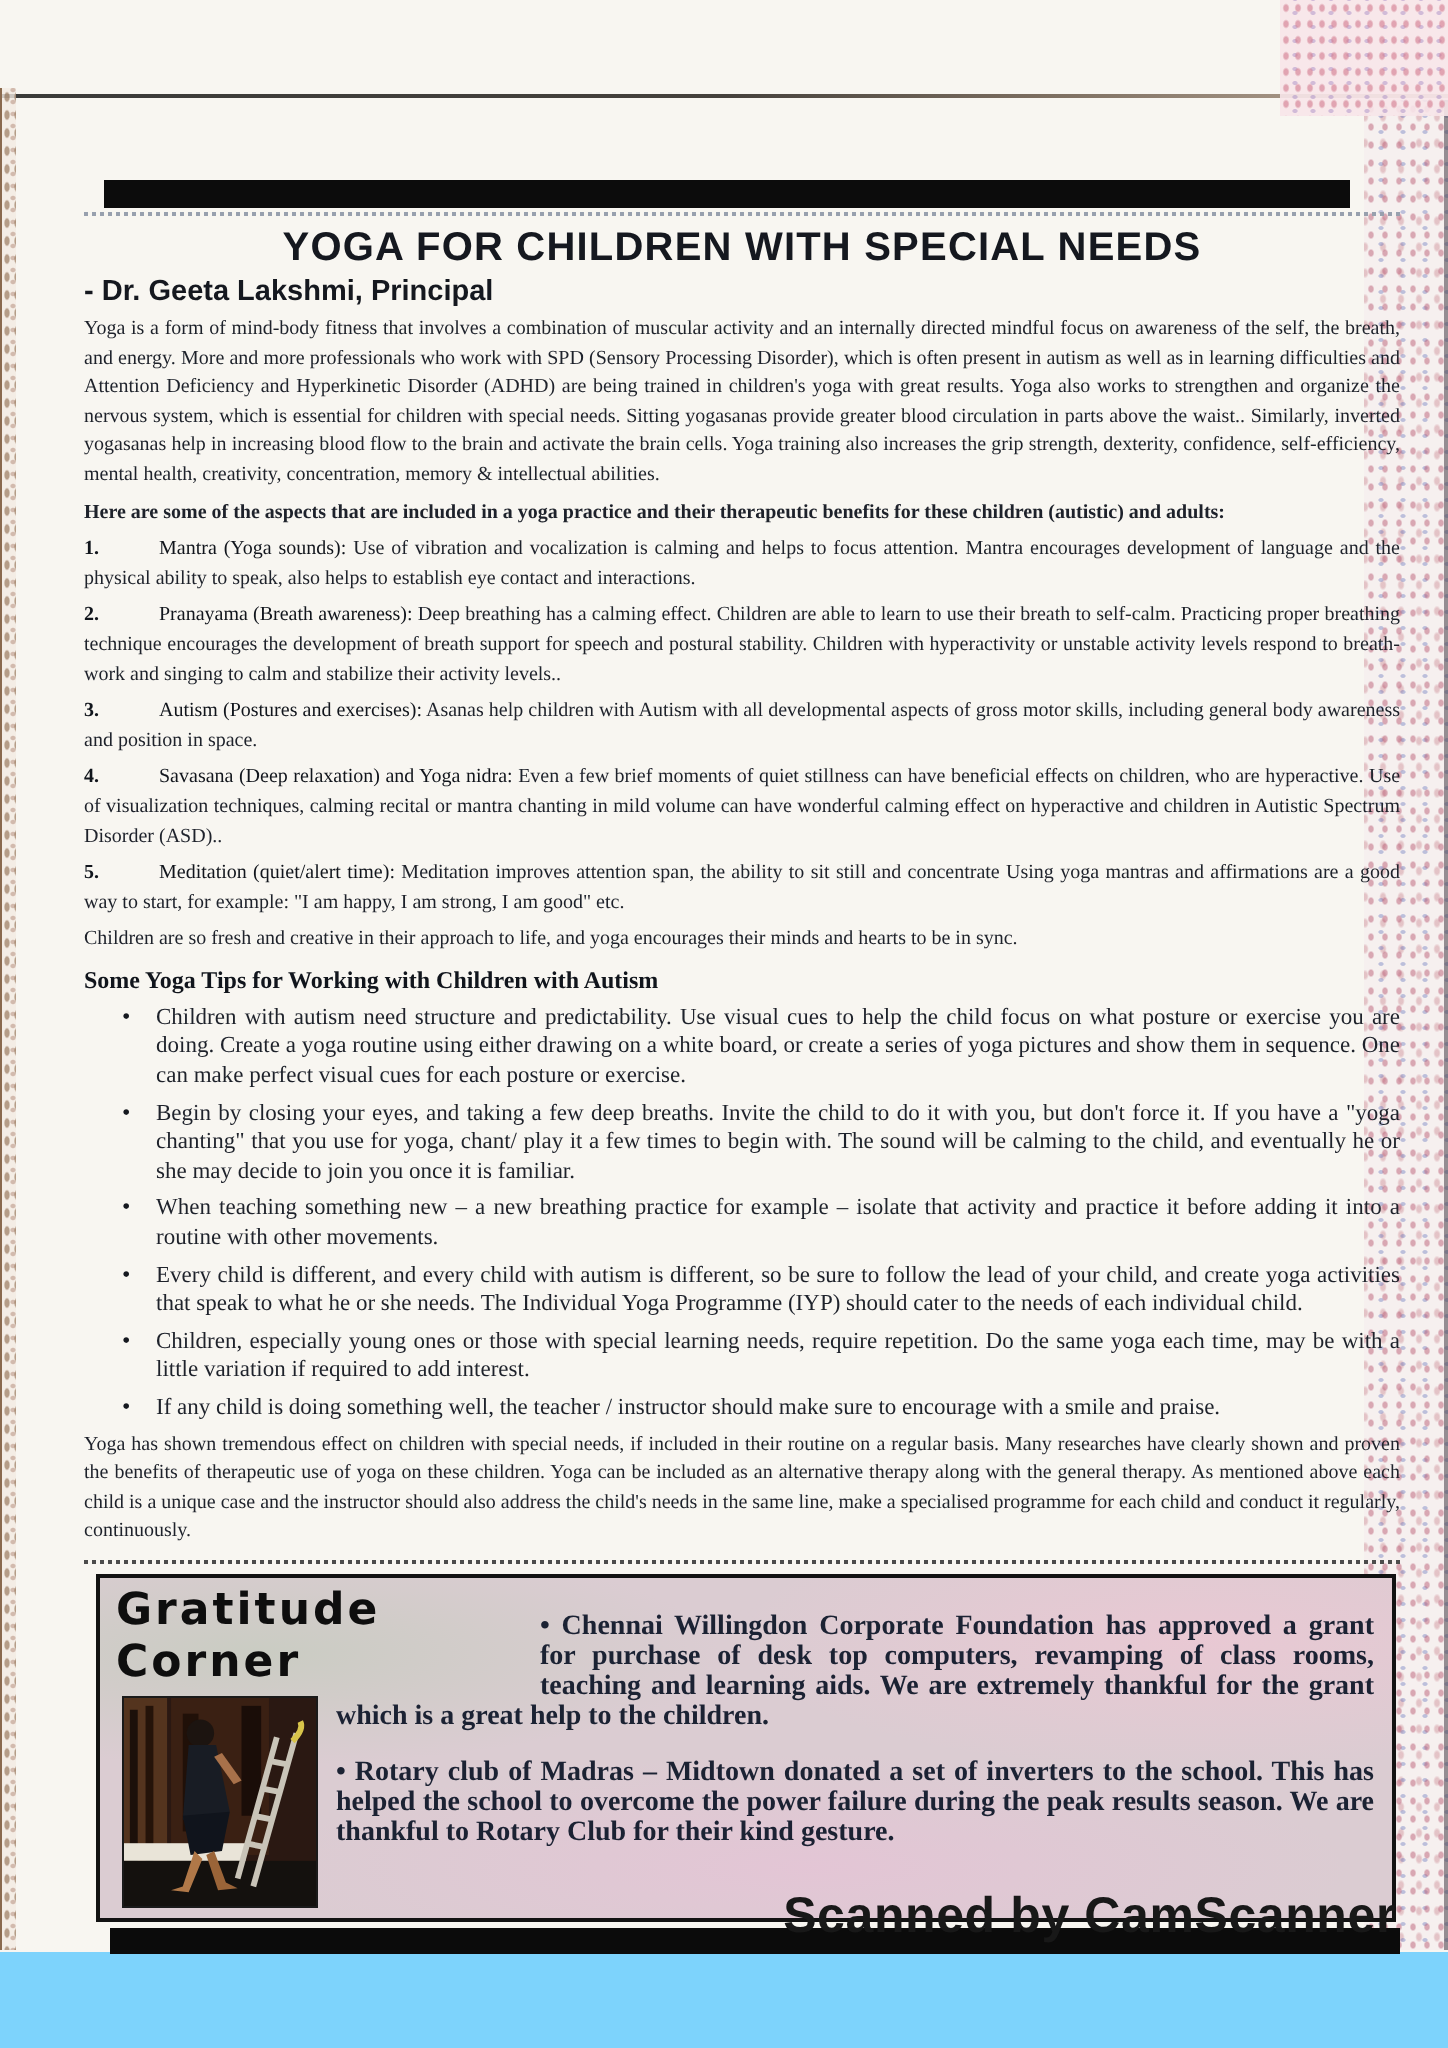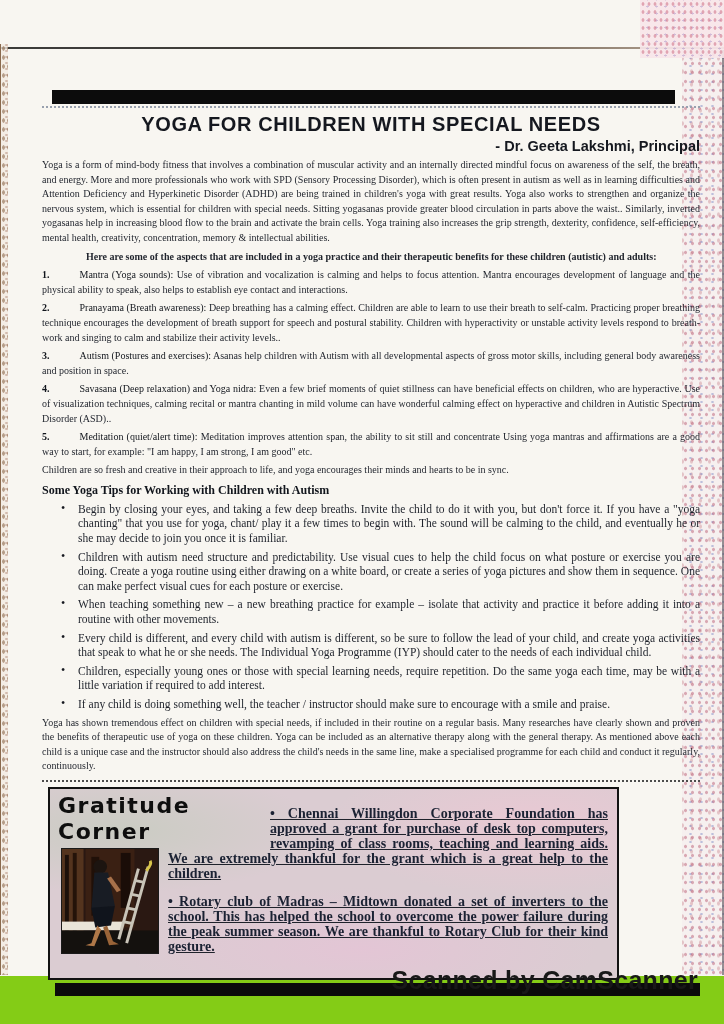--- a/index.html
+++ b/index.html
@@ -1,19 +1,19 @@
 <!DOCTYPE html>
 <html><head>
 <meta charset="utf-8">
 <style>
   * { margin:0; padding:0; box-sizing:border-box; }
   html,body { background:#ffffff; }
   .page {
     position:relative; width:724px; height:1024px; overflow:hidden;
-    background:#84cc16; font-family:"Liberation Serif", serif;
+    background:#7dd3fc; font-family:"Liberation Serif", serif;
   }
   .paper {
     position:absolute; top:0; left:0; width:724px; height:976px;
     background:#f8f6f1;
   }
   .scan-top-edge {
     position:absolute; top:47px; left:0; width:724px; height:2px;
     background:linear-gradient(to right,#3b3b39 0%,#45413c 50%,#7c6e60 72%,#bba998 100%);
   }
   .noise-left {
@@ -55,73 +55,72 @@
   }
   .rule-dots {
     margin-top:2px; border-top:2px dotted #98a0ae; width:100%; height:0;
   }
   .title {
     margin-top:5px; text-align:center;
     font-family:"Liberation Sans", sans-serif; font-weight:bold;
     font-size:20px; letter-spacing:.6px; color:#15181f;
   }
   .byline {
-    margin-top:2px; text-align:right;
+    margin-top:2px; text-align:left;
     font-family:"Liberation Sans", sans-serif; font-weight:bold;
     font-size:14.5px; color:#15181f;
   }
   p.body, .aspect, .lead, .sync { 
     font-size:10px; line-height:14.6px; text-align:justify; margin-top:4px;
   }
-  .lead { font-weight:600;margin-left:44px; }
+  .lead { font-weight:600; }
   .aspect .num { font-weight:bold; margin-right:7px; color:#11151c; }
   .aspect .term { font-weight:normal; color:#11151c;margin-left:23px; }
   .tips-heading {
     margin-top:5px; font-weight:bold; font-size:12px; color:#11151c;
   }
   ul.tips { list-style:none; margin-top:2px; }
   ul.tips li {
     position:relative; padding-left:36px; margin-top:4px;
     font-size:11.5px; line-height:14.6px; text-align:justify;
   }
   ul.tips li::before {
     content:"•"; position:absolute; left:19px; top:-1px; font-size:12px; color:#15181f;
   }
   .separator {
     margin-top:6px; border-top:2.5px dotted #4c4c4c; width:100%; height:0;
   }
   .gratitude {
-    margin-top:5px; margin-left:6px; width:571px; min-height:140px;
-    border:2.5px solid #121212; padding:4px 9px 24px 8px;
+    margin-top:5px; margin-left:6px; width:650px; min-height:140px;
+    border:2.5px solid #121212; padding:4px 9px 5px 8px;
     background:
       radial-gradient(ellipse 60% 55% at 12% 22%, rgba(188,204,182,.55), transparent 60%),
       radial-gradient(ellipse 55% 60% at 85% 18%, rgba(242,198,212,.6), transparent 65%),
       radial-gradient(ellipse 70% 55% at 55% 85%, rgba(234,192,216,.55), transparent 60%),
       #dbccd2;
     overflow:hidden;
-    text-decoration:underline;
   }
   .g-title {
     float:left; width:212px;
     font-family:"DejaVu Sans", sans-serif; font-weight:bold;
     font-size:22px; line-height:26px; letter-spacing:1.5px; color:#0e0e0e;
   }
   .g-photo {
     float:left; clear:left; width:98px; height:106px;
     margin:3px 9px 0 3px; border:1px solid #1a1a1a; display:block;
   }
   .gratitude p {
     font-size:14px; line-height:15px; font-weight:bold;
     color:#1b2233; text-align:justify; margin-top:13px;
   }
   .bottom-rule {
     margin:3px 0 0 13px; width:645px; height:13px; background:#0b0b0b;
   }
   .watermark {
-    position:absolute; top:966px; right:26px;
+    position:absolute; top:944px; right:26px;
     font-family:"Liberation Sans", sans-serif; font-weight:bold;
     font-size:25px; letter-spacing:.3px; color:#181818;
   }
 </style>
 </head>
 <body>
 
 <div class="page">
   <div class="paper"></div>
   <div class="scan-top-edge"></div>
@@ -142,22 +141,22 @@
     <p class="aspect"><span class="num">1.</span><span class="term">Mantra (Yoga sounds):</span> <span>Use of vibration and vocalization is calming and helps to focus attention. Mantra encourages development of language and the physical ability to speak, also helps to establish eye contact and interactions.</span></p>
     <p class="aspect"><span class="num">2.</span><span class="term">Pranayama (Breath awareness):</span> <span>Deep breathing has a calming effect. Children are able to learn to use their breath to self-calm. Practicing proper breathing technique encourages the development of breath support for speech and postural stability. Children with hyperactivity or unstable activity levels respond to breath-work and singing to calm and stabilize their activity levels..</span></p>
     <p class="aspect"><span class="num">3.</span><span class="term">Autism (Postures and exercises):</span> <span>Asanas help children with Autism with all developmental aspects of gross motor skills, including general body awareness and position in space.</span></p>
     <p class="aspect"><span class="num">4.</span><span class="term">Savasana (Deep relaxation) and Yoga nidra:</span> <span>Even a few brief moments of quiet stillness can have beneficial effects on children, who are hyperactive. Use of visualization techniques, calming recital or mantra chanting in mild volume can have wonderful calming effect on hyperactive and children in Autistic Spectrum Disorder (ASD)..</span></p>
     <p class="aspect"><span class="num">5.</span><span class="term">Meditation (quiet/alert time):</span> <span>Meditation improves attention span, the ability to sit still and concentrate Using yoga mantras and affirmations are a good way to start, for example: "I am happy, I am strong, I am good" etc.</span></p>
 
     <p class="sync">Children are so fresh and creative in their approach to life, and yoga encourages their minds and hearts to be in sync.</p>
     <h2 class="tips-heading">Some Yoga Tips for Working with Children with Autism</h2>
 
     <ul class="tips">
+      <li>Children with autism need structure and predictability. Use visual cues to help the child focus on what posture or exercise you are doing. Create a yoga routine using either drawing on a white board, or create a series of yoga pictures and show them in sequence. One can make perfect visual cues for each posture or exercise.</li>
       <li>Begin by closing your eyes, and taking a few deep breaths. Invite the child to do it with you, but don't force it. If you have a "yoga chanting" that you use for yoga, chant/ play it a few times to begin with. The sound will be calming to the child, and eventually he or she may decide to join you once it is familiar.</li>
-      <li>Children with autism need structure and predictability. Use visual cues to help the child focus on what posture or exercise you are doing. Create a yoga routine using either drawing on a white board, or create a series of yoga pictures and show them in sequence. One can make perfect visual cues for each posture or exercise.</li>
       <li>When teaching something new – a new breathing practice for example – isolate that activity and practice it before adding it into a routine with other movements.</li>
       <li>Every child is different, and every child with autism is different, so be sure to follow the lead of your child, and create yoga activities that speak to what he or she needs. The Individual Yoga Programme (IYP) should cater to the needs of each individual child.</li>
       <li>Children, especially young ones or those with special learning needs, require repetition. Do the same yoga each time, may be with a little variation if required to add interest.</li>
       <li>If any child is doing something well, the teacher / instructor should make sure to encourage with a smile and praise.</li>
     </ul>
 
     <p class="body">Yoga has shown tremendous effect on children with special needs, if included in their routine on a regular basis. Many researches have clearly shown and proven the benefits of therapeutic use of yoga on these children. Yoga can be included as an alternative therapy along with the general therapy. As mentioned above each child is a unique case and the instructor should also address the child's needs in the same line, make a specialised programme for each child and conduct it regularly, continuously.</p>
 
     <div class="separator"></div>
 
@@ -183,20 +182,20 @@
         </g>
         <path d="M86 22 q6 -6 4 -10" stroke="#d8c44a" stroke-width="3" fill="none"></path>
         <circle cx="39" cy="18" r="7" fill="#1c1410"></circle>
         <path d="M33 24 L47 24 L54 58 L30 62 Z" fill="#181c24"></path>
         <path d="M30 60 L54 58 L50 78 L34 80 Z" fill="#10141c"></path>
         <path d="M36 78 L30 96 L24 98 L33 99 L40 82 Z" fill="#b07848"></path>
         <path d="M46 78 L52 94 L58 97 L48 98 L42 80 Z" fill="#9a6438"></path>
         <path d="M46 30 L56 44 L60 42 L50 28 Z" fill="#a8714a"></path>
       </svg>
       <p>• Chennai Willingdon Corporate Foundation has approved a grant for purchase of desk top computers, revamping of class rooms, teaching and learning aids. We are extremely thankful for the grant which is a great help to the children.</p>
-      <p>• Rotary club of Madras – Midtown donated a set of inverters to the school. This has helped the school to overcome the power failure during the peak summer season. We are thankful to Rotary Club for their kind gesture.</p>
+      <p>• Rotary club of Madras – Midtown donated a set of inverters to the school. This has helped the school to overcome the power failure during the peak results season. We are thankful to Rotary Club for their kind gesture.</p>
     </div>
 
     <div class="bottom-rule"></div>
   </div>
 
   <div class="watermark">Scanned by CamScanner</div>
 </div>
 
 </body></html>

